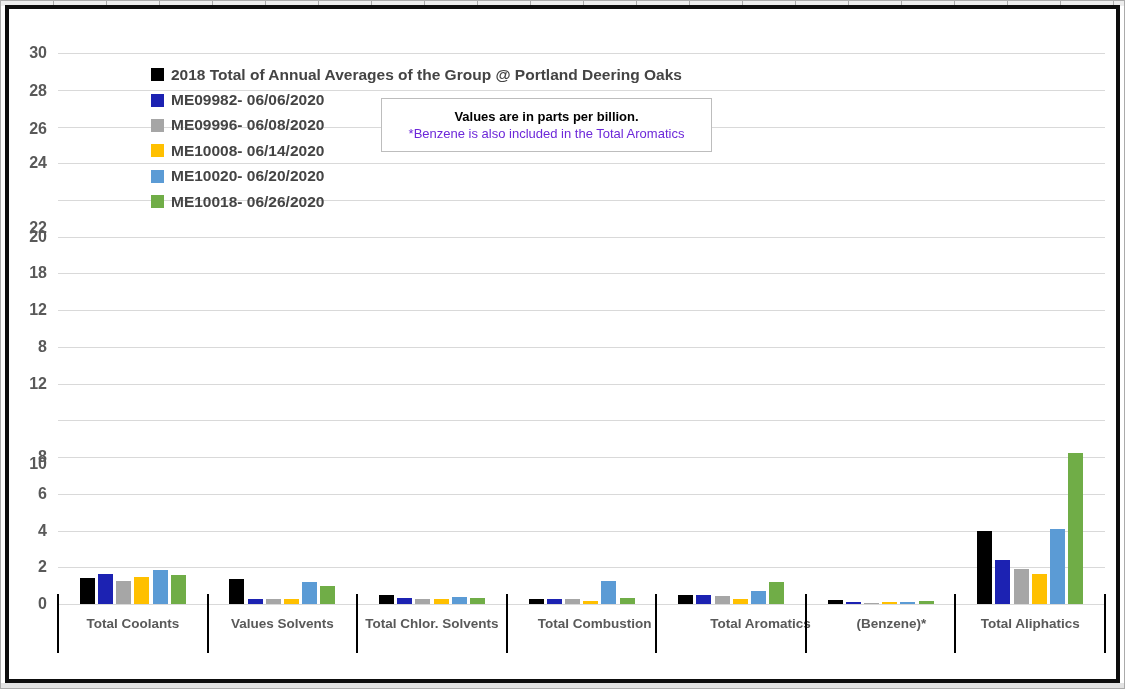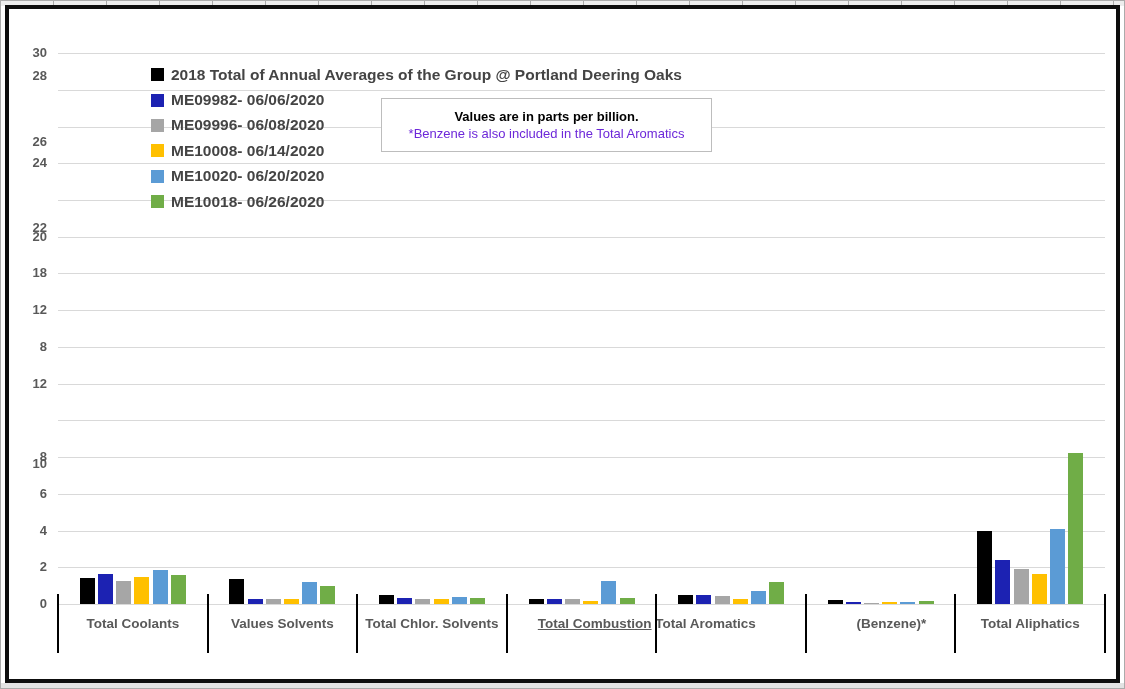--- a/index.html
+++ b/index.html
@@ -21,21 +21,21 @@
     border:4px solid #0d0d0d;background:#ffffff;box-sizing:border-box;
   }
   .chart-title{
     position:absolute;left:0;top:14px;width:1125px;text-align:center;
     font-size:18px;font-weight:bold;color:#484848;letter-spacing:.2px;
   }
   .plot{position:absolute;left:0;top:0;width:1125px;height:689px;}
   .gridline{position:absolute;height:1px;background:#d9d9d9;}
   .ytick{
     position:absolute;width:40px;text-align:right;
-    font-size:13px;font-weight:bold;color:#595959;line-height:14px;
+    font-size:16px;font-weight:bold;color:#595959;line-height:14px;
   }
   .bar{position:absolute;}
   .divider{position:absolute;width:2px;background:#000;}
   .cat-label{
     position:absolute;text-align:center;font-size:13.5px;font-weight:bold;color:#595959;
   }
   .legend{position:absolute;left:150px;top:61px;}
   .legend-row{display:flex;align-items:center;height:25.4px;}
   .swatch{width:13px;height:13px;flex:0 0 13px;}
   .legend-label{
@@ -78,23 +78,23 @@
       <div class="ytick" style="left: 6px; top: 302.1px;">12</div>
       <div class="gridline" style="left: 57px; top: 272.4px; width: 1047px;"></div>
       <div class="ytick" style="left: 6px; top: 265.4px;">18</div>
       <div class="gridline" style="left: 57px; top: 235.7px; width: 1047px;"></div>
       <div class="ytick" style="left: 6px; top: 228.7px;">20</div>
       <div class="gridline" style="left: 57px; top: 198.9px; width: 1047px;"></div>
       <div class="ytick" style="left: 6px; top: 191.9px; margin-top: 28px;">22</div>
       <div class="gridline" style="left: 57px; top: 162.2px; width: 1047px;"></div>
       <div class="ytick" style="left: 6px; top: 155.2px;">24</div>
       <div class="gridline" style="left: 57px; top: 125.5px; width: 1047px;"></div>
-      <div class="ytick" style="left: 6px; top: 134px;">26</div>
+      <div class="ytick" style="left: 6px; top: 121px;">26</div>
       <div class="gridline" style="left: 57px; top: 88.7px; width: 1047px;"></div>
-      <div class="ytick" style="left: 6px; top: 68px;">28</div>
+      <div class="ytick" style="left: 6px; top: 83px;">28</div>
       <div class="gridline" style="left: 57px; top: 52px; width: 1047px;"></div>
       <div class="ytick" style="left: 6px; top: 45px;">30</div>
       <div class="bar" title="2018 Total of Annual Averages of the Group @ Portland Deering Oaks — Total Coolants: 1.4" style="left: 78.8px; top: 577.3px; width: 15px; height: 25.7px; background: rgb(0, 0, 0);"></div>
       <div class="bar" title="ME09982- 06/02/2020 — Total Coolants: 1.65" style="left: 97px; top: 572.7px; width: 15px; height: 30.3px; background: rgb(28, 34, 178);"></div>
       <div class="bar" title="ME09996- 06/08/2020 — Total Coolants: 1.25" style="left: 115.2px; top: 580px; width: 15px; height: 23px; background: rgb(166, 166, 166);"></div>
       <div class="bar" title="ME10008- 06/14/2020 — Total Coolants: 1.45" style="left: 133.4px; top: 576.4px; width: 15px; height: 26.6px; background: rgb(255, 192, 0);"></div>
       <div class="bar" title="ME10020- 06/20/2020 — Total Coolants: 1.85" style="left: 151.6px; top: 569px; width: 15px; height: 34px; background: rgb(91, 155, 213);"></div>
       <div class="bar" title="ME10018- 06/26/2020 — Total Coolants: 1.6" style="left: 169.8px; top: 573.6px; width: 15px; height: 29.4px; background: rgb(112, 173, 71);"></div>
       <div class="cat-label" style="left: 57px; top: 615px; width: 149.6px;">Total Coolants</div>
       <div class="bar" title="2018 Total of Annual Averages of the Group @ Portland Deering Oaks — Total Solvents: 1.35" style="left: 228.4px; top: 578.2px; width: 15px; height: 24.8px; background: rgb(0, 0, 0);"></div>
@@ -110,28 +110,28 @@
       <div class="bar" title="ME10008- 06/14/2020 — Total Chlor. Solvents: 0.25" style="left: 432.5px; top: 598.4px; width: 15px; height: 4.6px; background: rgb(255, 192, 0);"></div>
       <div class="bar" title="ME10020- 06/20/2020 — Total Chlor. Solvents: 0.4" style="left: 450.7px; top: 595.7px; width: 15px; height: 7.3px; background: rgb(91, 155, 213);"></div>
       <div class="bar" title="ME10018- 06/26/2020 — Total Chlor. Solvents: 0.35" style="left: 468.9px; top: 596.6px; width: 15px; height: 6.4px; background: rgb(112, 173, 71);"></div>
       <div class="cat-label" style="left: 356.1px; top: 615px; width: 149.6px;">Total Chlor. Solvents</div>
       <div class="bar" title="2018 Total of Annual Averages of the Group @ Portland Deering Oaks — Total Combustion: 0.3" style="left: 527.5px; top: 597.5px; width: 15px; height: 5.5px; background: rgb(0, 0, 0);"></div>
       <div class="bar" title="ME09982- 06/02/2020 — Total Combustion: 0.3" style="left: 545.7px; top: 597.5px; width: 15px; height: 5.5px; background: rgb(28, 34, 178);"></div>
       <div class="bar" title="ME09996- 06/08/2020 — Total Combustion: 0.25" style="left: 563.9px; top: 598.4px; width: 15px; height: 4.6px; background: rgb(166, 166, 166);"></div>
       <div class="bar" title="ME10008- 06/14/2020 — Total Combustion: 0.15" style="left: 582.1px; top: 600.2px; width: 15px; height: 2.8px; background: rgb(255, 192, 0);"></div>
       <div class="bar" title="ME10020- 06/20/2020 — Total Combustion: 1.25" style="left: 600.3px; top: 580px; width: 15px; height: 23px; background: rgb(91, 155, 213);"></div>
       <div class="bar" title="ME10018- 06/26/2020 — Total Combustion: 0.35" style="left: 618.5px; top: 596.6px; width: 15px; height: 6.4px; background: rgb(112, 173, 71);"></div>
-      <div class="cat-label" style="left: 505.7px; top: 615px; width: 176px; text-decoration: underline;">Total Combustion</div>
+      <div class="cat-label" style="left: 505.7px; top: 615px; width: 176px;">Total Combustion</div>
       <div class="bar" title="2018 Total of Annual Averages of the Group @ Portland Deering Oaks — Total Aromatics: 0.5" style="left: 677.1px; top: 593.8px; width: 15px; height: 9.2px; background: rgb(0, 0, 0);"></div>
       <div class="bar" title="ME09982- 06/02/2020 — Total Aromatics: 0.5" style="left: 695.3px; top: 593.8px; width: 15px; height: 9.2px; background: rgb(28, 34, 178);"></div>
       <div class="bar" title="ME09996- 06/08/2020 — Total Aromatics: 0.45" style="left: 713.5px; top: 594.7px; width: 15px; height: 8.3px; background: rgb(166, 166, 166);"></div>
       <div class="bar" title="ME10008- 06/14/2020 — Total Aromatics: 0.3" style="left: 731.7px; top: 597.5px; width: 15px; height: 5.5px; background: rgb(255, 192, 0);"></div>
       <div class="bar" title="ME10020- 06/20/2020 — Total Aromatics: 0.7" style="left: 749.9px; top: 590.1px; width: 15px; height: 12.9px; background: rgb(91, 155, 213);"></div>
       <div class="bar" title="ME10018- 06/26/2020 — Total Aromatics: 1.2" style="left: 768.1px; top: 581px; width: 15px; height: 22px; background: rgb(112, 173, 71);"></div>
-      <div class="cat-label" style="left: 638px; top: 615px; width: 133px;">Total Aromatics</div>
+      <div class="cat-label" style="left: 693px; top: 615px; width: 133px;">Total Aromatics</div>
       <div class="bar" title="2018 Total of Annual Averages of the Group @ Portland Deering Oaks — (Benzene)*: 0.2" style="left: 826.6px; top: 599.3px; width: 15px; height: 3.7px; background: rgb(0, 0, 0);"></div>
       <div class="bar" title="ME09982- 06/02/2020 — (Benzene)*: 0.1" style="left: 844.8px; top: 601.2px; width: 15px; height: 1.8px; background: rgb(28, 34, 178);"></div>
       <div class="bar" title="ME09996- 06/08/2020 — (Benzene)*: 0.08" style="left: 863px; top: 601.5px; width: 15px; height: 1.5px; background: rgb(166, 166, 166);"></div>
       <div class="bar" title="ME10008- 06/14/2020 — (Benzene)*: 0.1" style="left: 881.2px; top: 601.2px; width: 15px; height: 1.8px; background: rgb(255, 192, 0);"></div>
       <div class="bar" title="ME10020- 06/20/2020 — (Benzene)*: 0.13" style="left: 899.4px; top: 600.6px; width: 15px; height: 2.4px; background: rgb(91, 155, 213);"></div>
       <div class="bar" title="ME10018- 06/26/2020 — (Benzene)*: 0.15" style="left: 917.6px; top: 600.2px; width: 15px; height: 2.8px; background: rgb(112, 173, 71);"></div>
       <div class="cat-label" style="left: 804.9px; top: 615px; width: 171px;">(Benzene)*</div>
       <div class="bar" title="2018 Total of Annual Averages of the Group @ Portland Deering Oaks — Total Aliphatics: 4" style="left: 976.2px; top: 529.5px; width: 15px; height: 73.5px; background: rgb(0, 0, 0);"></div>
       <div class="bar" title="ME09982- 06/02/2020 — Total Aliphatics: 2.4" style="left: 994.4px; top: 558.9px; width: 15px; height: 44.1px; background: rgb(28, 34, 178);"></div>
       <div class="bar" title="ME09996- 06/08/2020 — Total Aliphatics: 1.9" style="left: 1012.6px; top: 568.1px; width: 15px; height: 34.9px; background: rgb(166, 166, 166);"></div>

